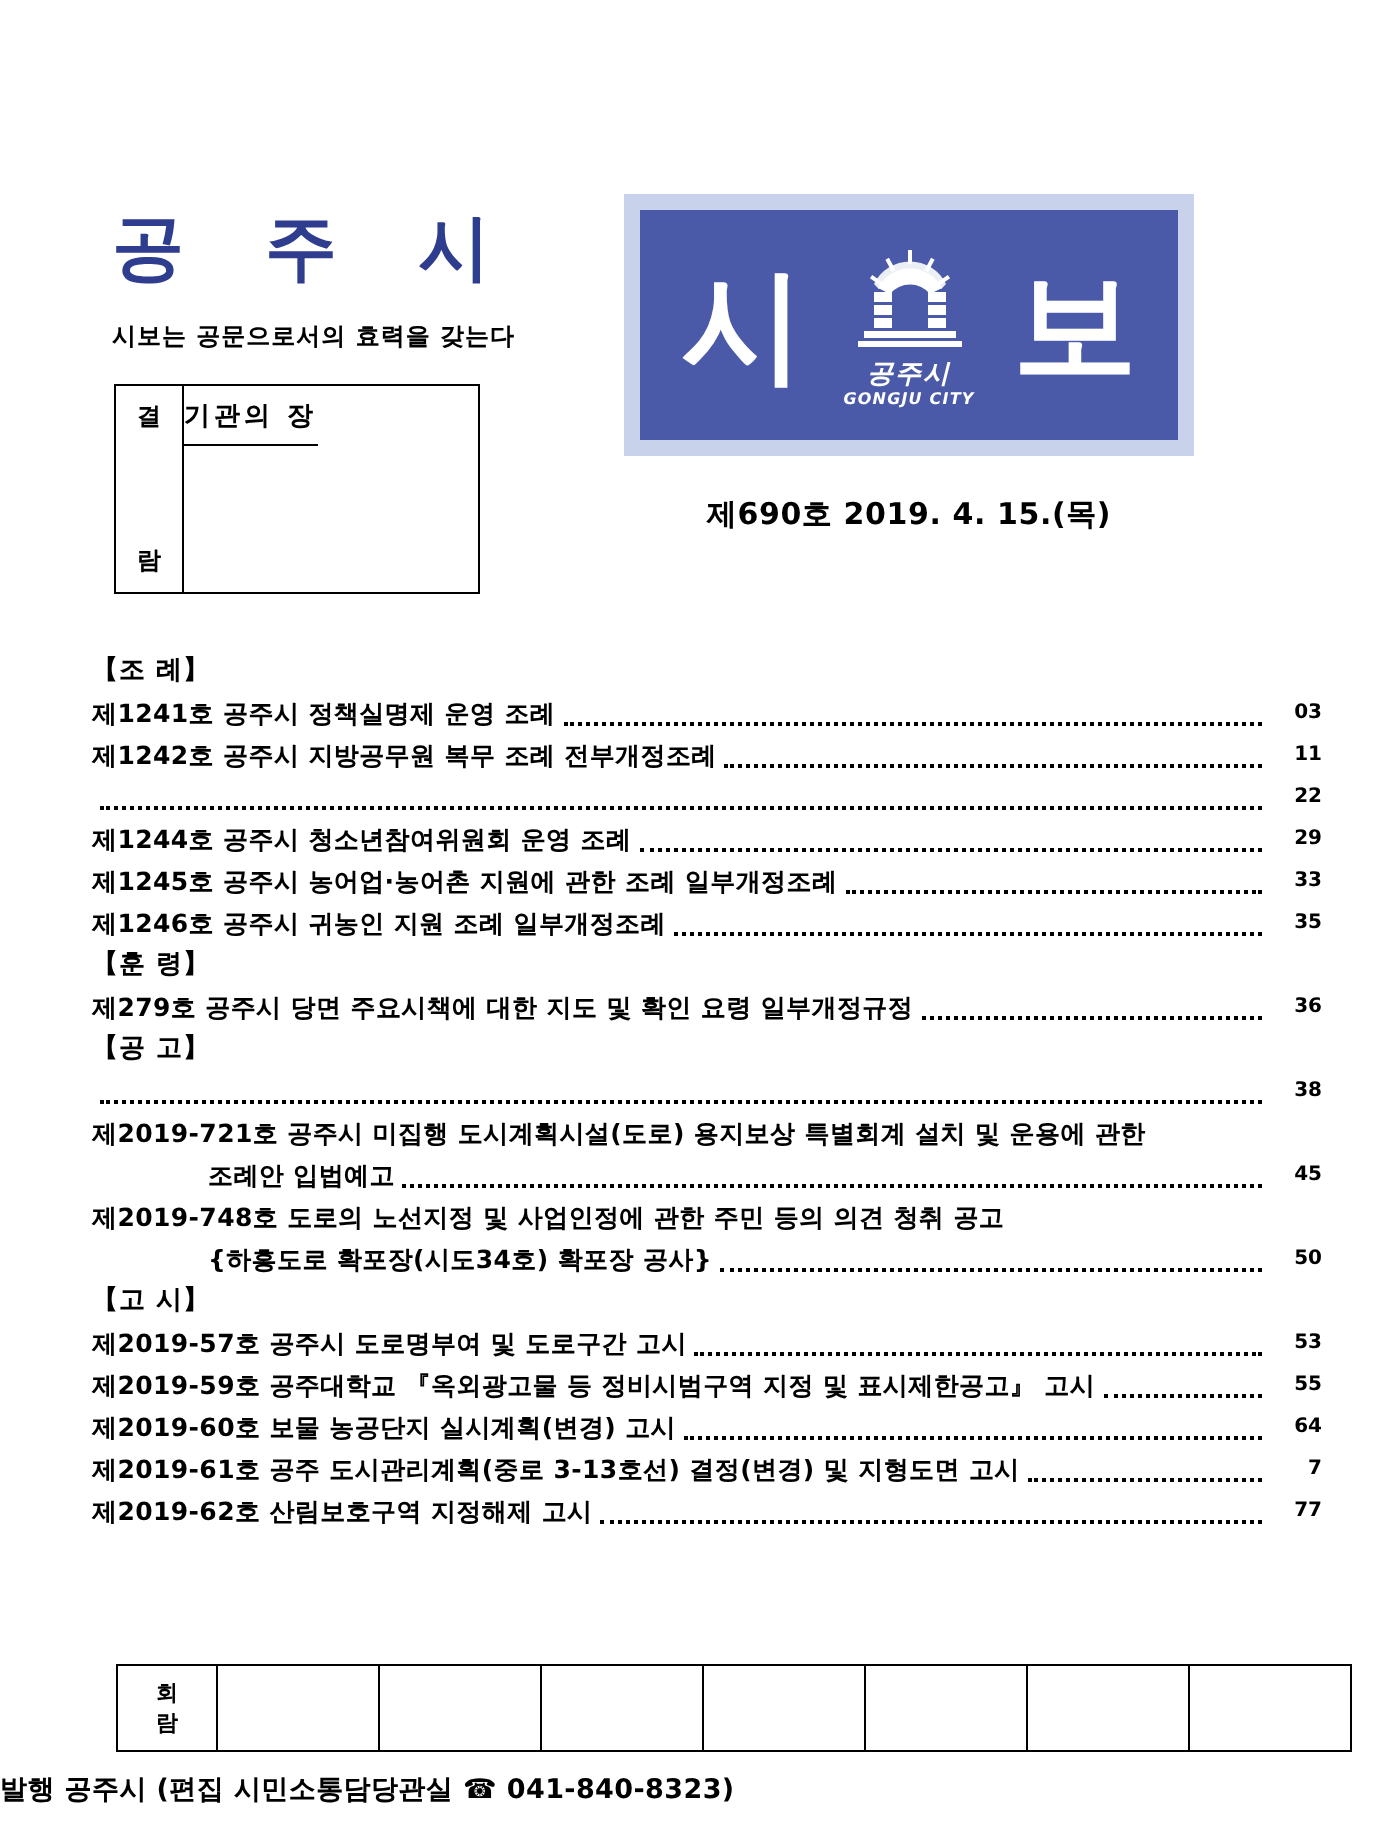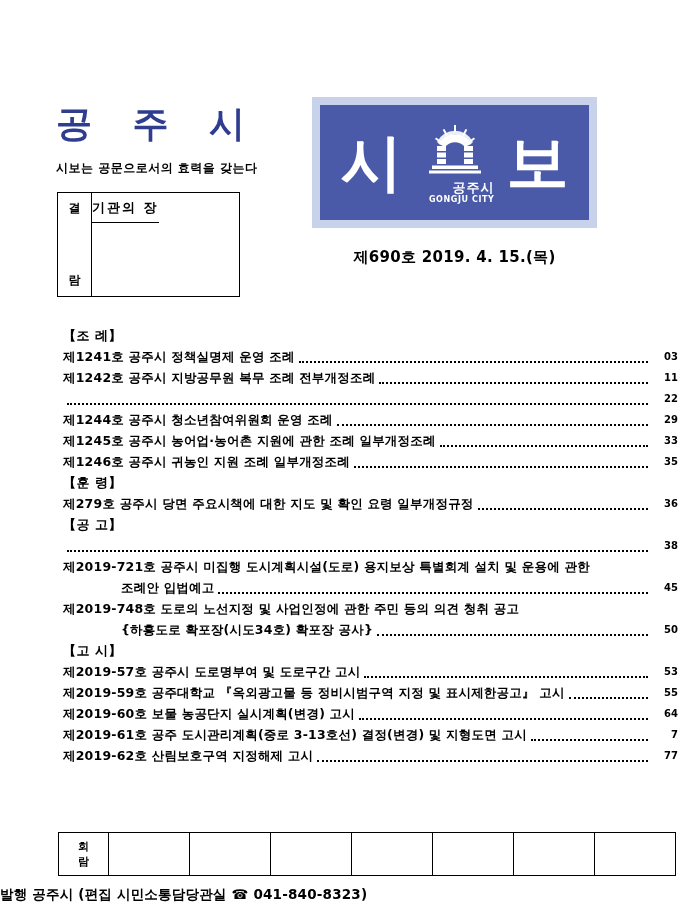--- a/index.html
+++ b/index.html
@@ -112,23 +112,24 @@
   .logo-char {
     color: #ffffff;
     font-size: 62px;
     font-weight: bold;
     line-height: 1;
     font-family: "DejaVu Sans", "Liberation Sans", sans-serif;
   }
   .logo-emblem {
     display: flex;
     flex-direction: column;
-    align-items: flex-end;
+    align-items: center;
     justify-content: center;
     margin: 0 2px;
+    font-style: italic;
   }
   .emblem-art { display: block; }
   .emblem-ko {
     color: #ffffff;
     font-size: 13px;
     font-weight: bold;
     letter-spacing: 1px;
     margin-top: 1px;
     line-height: 1;
   }
@@ -149,21 +150,21 @@
     text-align: center;
     font-size: 15px;
     font-weight: bold;
     letter-spacing: 0.3px;
     white-space: nowrap;
   }
 
   
   .toc {
     position: absolute;
-    left: 63px;
+    left: 46px;
     top: 325px;
     width: 615px;
   }
   .toc-section {
     font-size: 13px;
     font-weight: bold;
     line-height: 21px;
     letter-spacing: 0.5px;
     margin: 0;
     white-space: nowrap;

